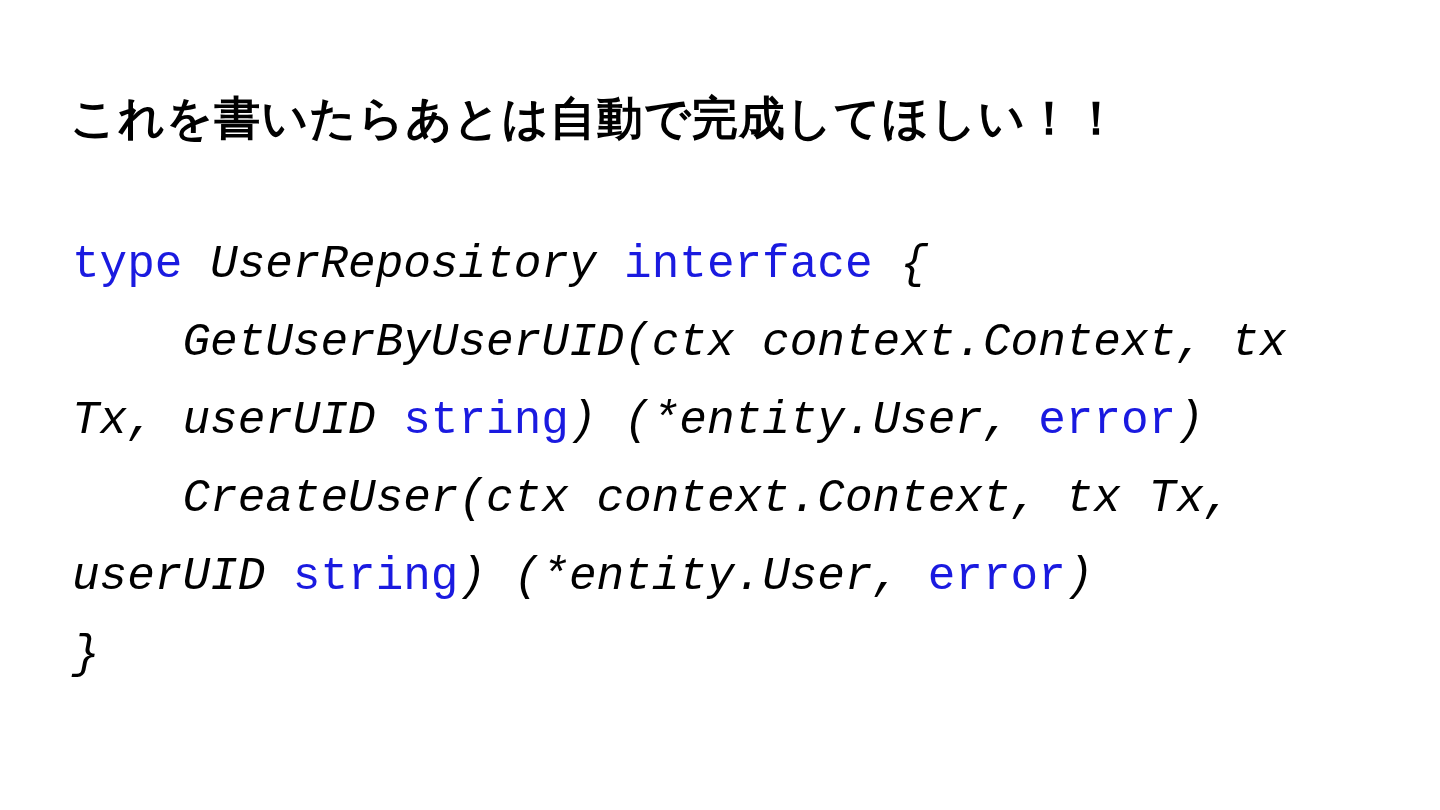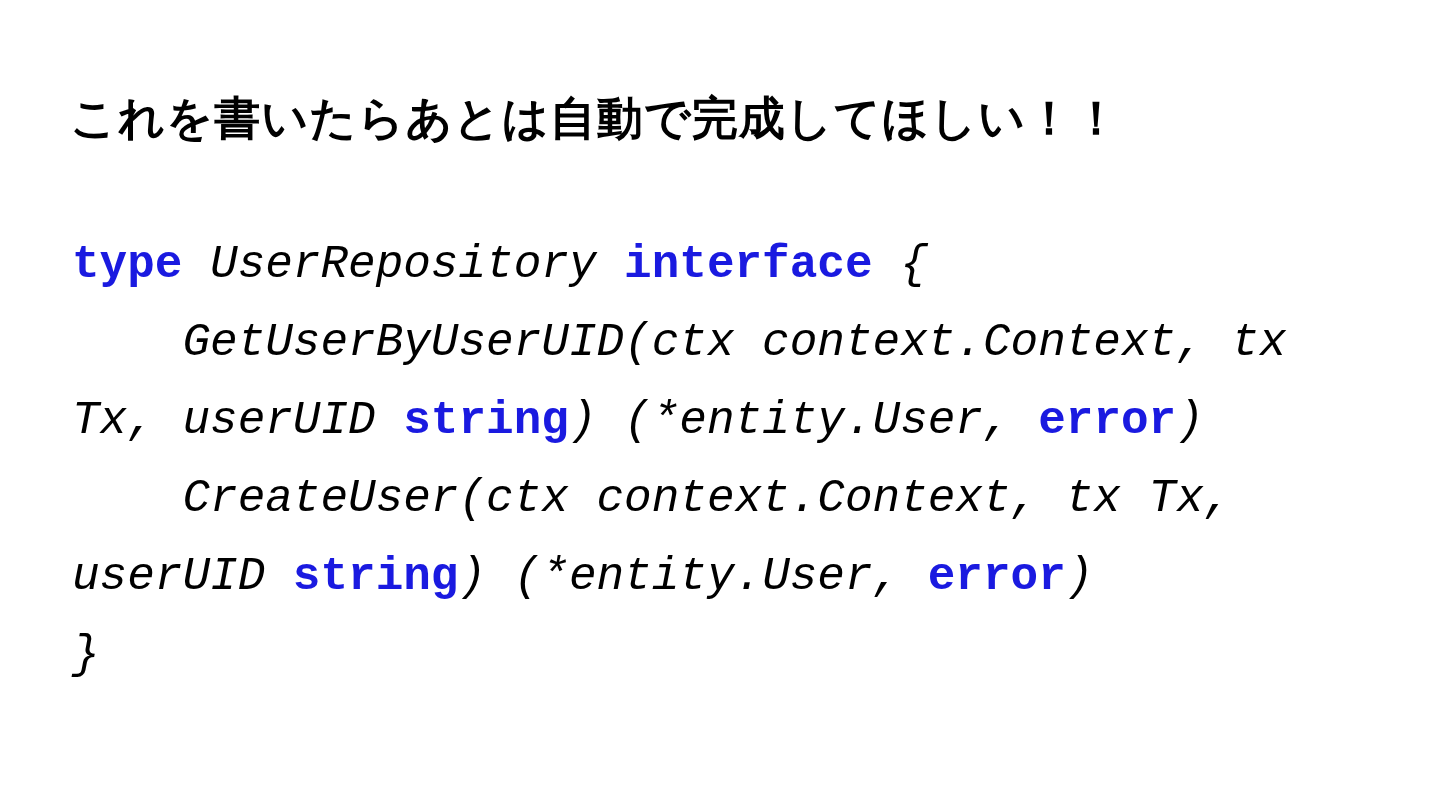--- a/index.html
+++ b/index.html
@@ -35,21 +35,20 @@
     line-height: 78px;
     color: #000000;
     white-space: pre;
   }
   .code-line {
     height: 78px;
     white-space: pre;
   }
   .code-keyword {
     color: var(--keyword-color, #1a1ae0);
-    font-weight: bold;
   }
   .code-plain {
     color: var(--plain-color, #000000);
     font-style: italic;
   }
 </style>
 </head>
 <body>
 
 <div class="slide">

